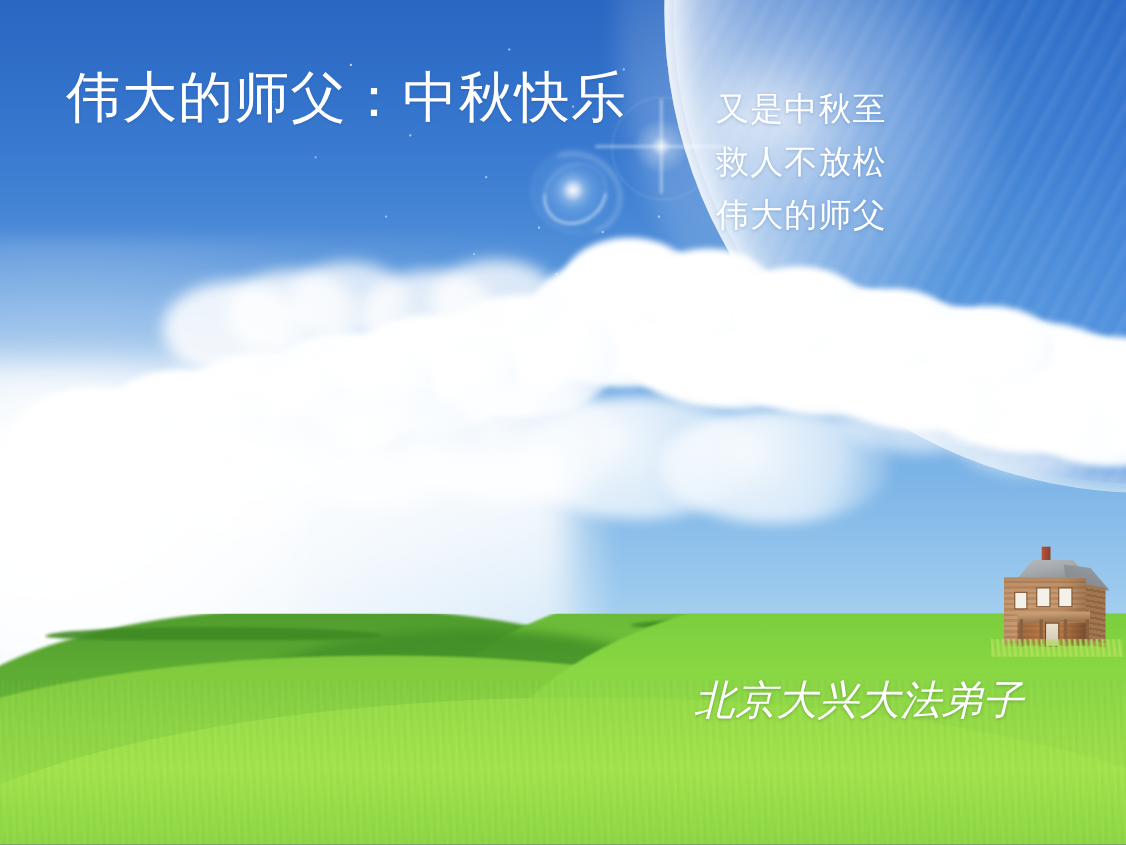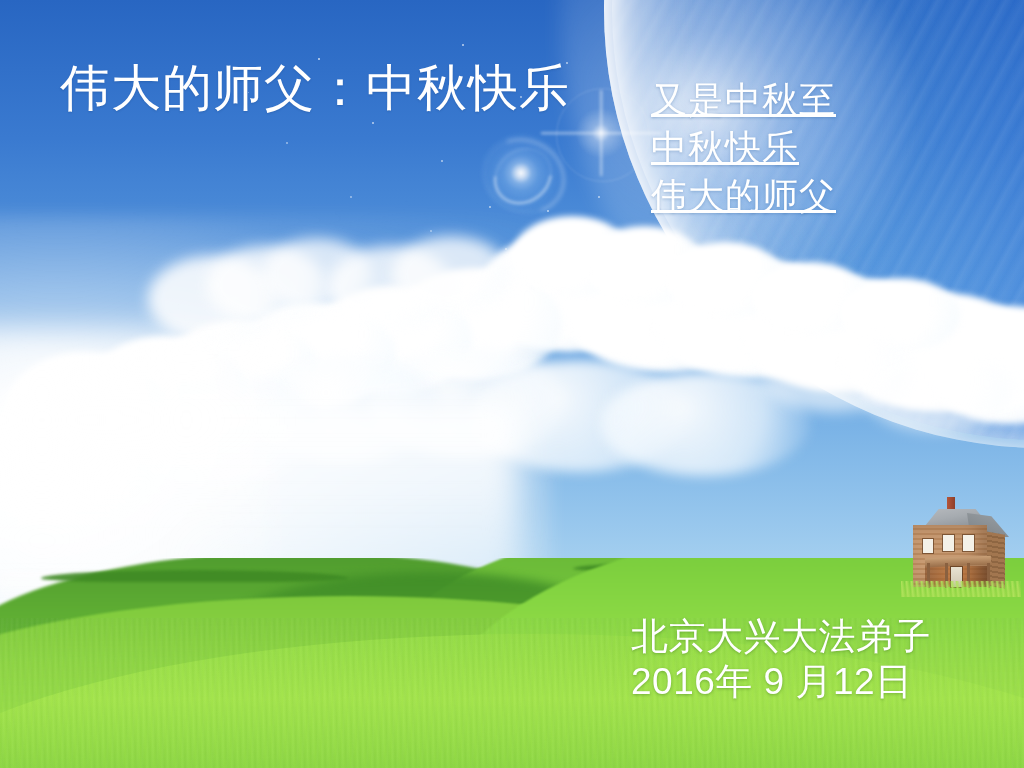--- a/index.html
+++ b/index.html
@@ -346,37 +346,37 @@
     font-size: 50px;
     line-height: 1;
     color: #ffffff;
     letter-spacing: 1px;
     white-space: nowrap;
     text-shadow: 0 1px 2px rgba(20,60,120,0.25);
   }
   .poem {
     position: absolute;
     left: 651px; top: 76px;
-    font-size: 36px;
+    font-size: 30px;
     line-height: 48px;
     color: #ffffff;
     letter-spacing: 1px;
     white-space: nowrap;
     text-shadow: 0 1px 3px rgba(40,90,150,0.30);
-    text-decoration: underline;
   }
   .credit {
     position: absolute;
     left: 631px; top: 614px;
     font-size: 37px;
     line-height: 45px;
     color: #ffffff;
     letter-spacing: 0.5px;
     white-space: nowrap;
     text-shadow: 0 1px 3px rgba(30,80,20,0.35);
+    font-style: italic;
   }
 </style>
 </head>
 <body>
 
 <div id="slide">
 
   <div class="sky-base"></div>
   <div class="sky-haze-left"></div>
 
@@ -481,22 +481,21 @@
     <div class="post" style="left:40px;"></div>
     <div class="post" style="left:62px;"></div>
     <div class="post" style="left:82px;"></div>
     <div class="house-grass"></div>
   </div>
 
   <div class="title">伟大的师父：中秋快乐</div>
 
   <div class="poem">
     <div>又是中秋至</div>
-    <div>中秋快乐</div>
+    <div>救人不放松</div>
     <div>伟大的师父</div>
   </div>
 
   <div class="credit">
     <div>北京大兴大法弟子</div>
-    <div>2016年 9 月12日</div>
   </div>
 
 </div>
 
 </body></html>

